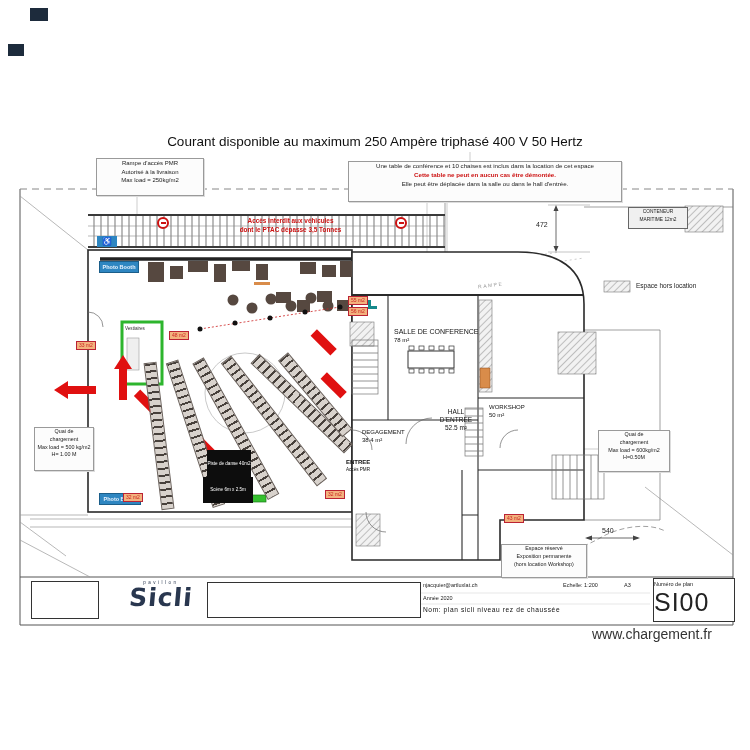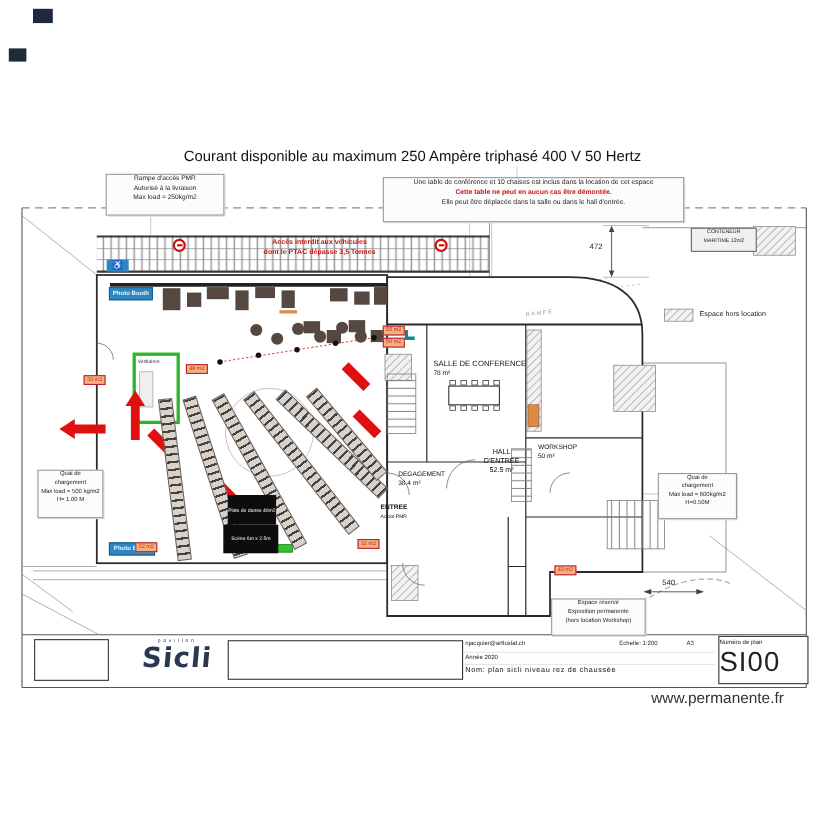--- a/index.html
+++ b/index.html
@@ -315,14 +315,14 @@
   <div class="tb-line" style="left:563px;top:582px">Echelle: 1:200</div>
   <div class="tb-line" style="left:624px;top:582px">A3</div>
   <div class="tb-line" style="left:423px;top:595px">Année 2020</div>
   <div class="tb-name" style="left:423px;top:606px">Nom: plan sicli niveau rez de chaussée</div>
 
   <div class="num-box" style="left:653px;top:578px;width:80px;height:42px">
     <div class="lbl">Numéro de plan</div>
     <div class="num">SI00</div>
   </div>
 
-  <a class="site" style="left:592px;top:626px" href="#">www.permanente.fr</a>
+  <a class="site" style="left:592px;top:626px" href="#">www.chargement.fr</a>
 </div>
 
 </body></html>

